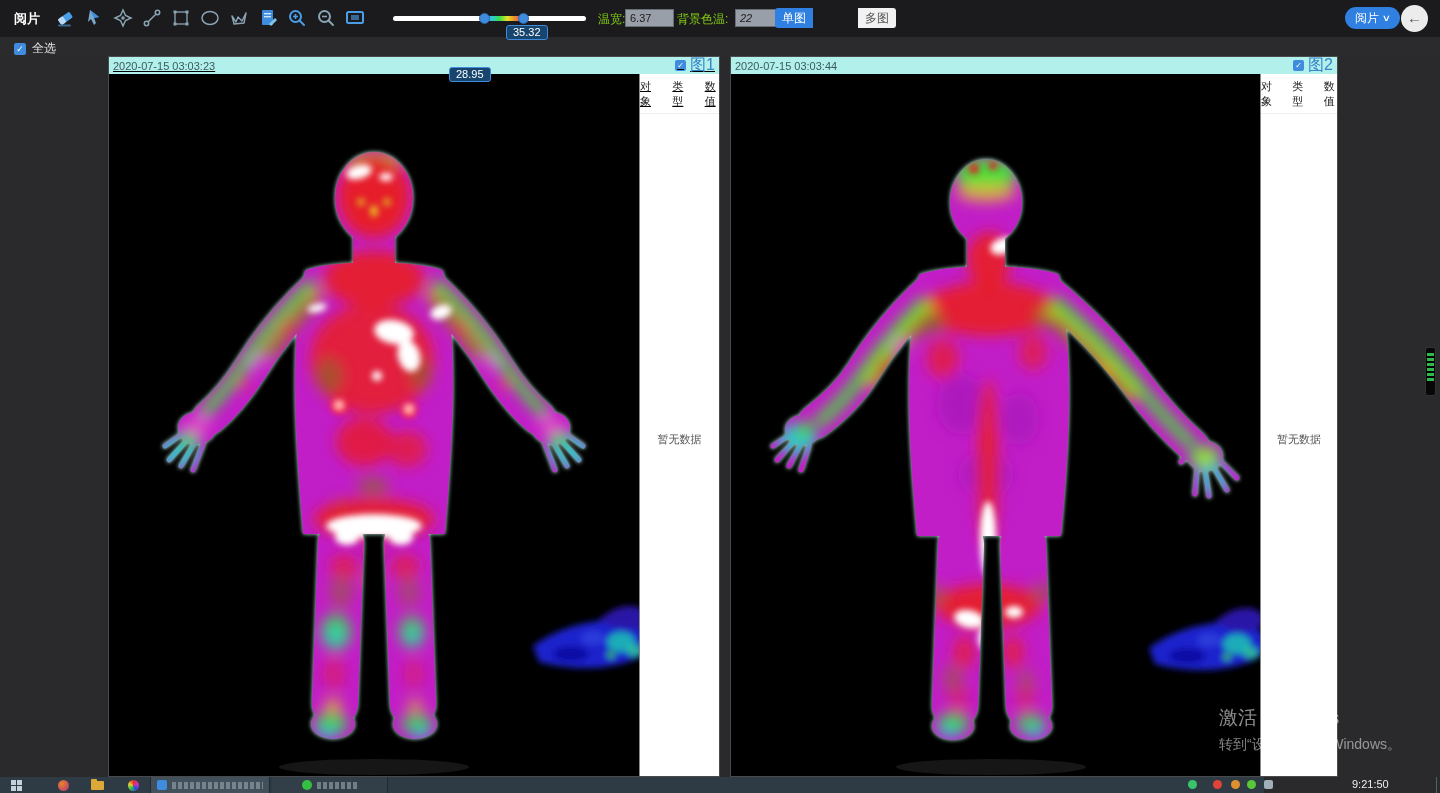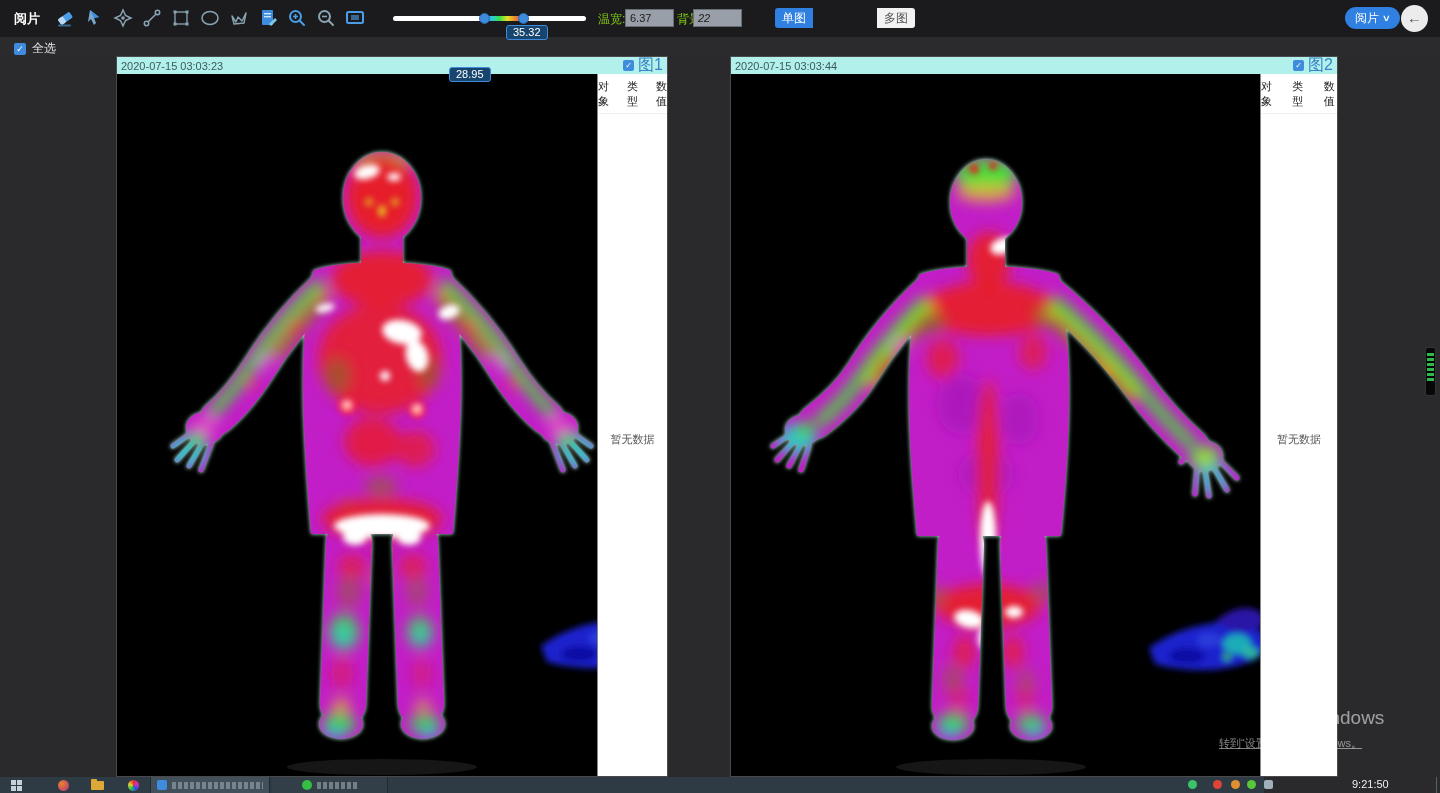--- a/index.html
+++ b/index.html
@@ -17,40 +17,40 @@
   .slider-track { position:absolute; left:0; top:3px; width:193px; height:5px; background:#fff; border-radius:3px; }
   .slider-range { position:absolute; left:47%; top:3px; width:20.5%; height:5px;
     background:linear-gradient(90deg,#4a7ae8,#2cc8e0,#38e048,#e8e028,#e88828,#e048c8); }
   .slider-handle { position:absolute; top:0; width:11px; height:11px; border-radius:50%; background:#3f8cde; border:1px solid #2a66a8; }
   .slider-labels { position:absolute; left:393px; top:25px; width:193px; height:16px; z-index:40; }
   .range-chip { position:absolute; top:0; height:15px; line-height:13px; padding:0 6px; font-size:11px; color:#fff;
     background:#17456e; border:1px solid #3f8cde; border-radius:3px; }
   .field-label { position:absolute; top:11px; font-size:12px; color:#84cc16; }
   .num-input { position:absolute; top:9px; width:49px; height:18px; background:#989fa8; border:1px solid #676e75;
     color:#1c1c1c; font-size:11px; padding:0 4px; font-family:inherit; }
-  .seg-group { position:absolute; left:775px; top:8px; display:flex; height:20px; border-radius:3px; overflow:hidden;gap:19px; }
+  .seg-group { position:absolute; left:775px; top:8px; display:flex; height:20px; border-radius:3px; overflow:hidden; }
   .seg-btn { height:20px; line-height:20px; font-size:12px; padding:0 7px; cursor:pointer; }
   .seg-active { background:#2f80e0; color:#fff; }
   .seg-inactive { background:#f2f2f2; color:#555;margin-left:45px; }
   .review-pill { position:absolute; left:1345px; top:7px; height:22px; border-radius:11px; background:#2f80e0; color:#fff;
     font-size:12px; line-height:22px; padding:0 10px; cursor:pointer; display:flex; align-items:center; gap:4px; }
   .chev { font-size:9px; transform:scaleX(1.4); display:inline-block; }
   .back-circle { position:absolute; left:1401px; top:5px; width:27px; height:27px; border-radius:50%; background:#ececec;
     color:#555; font-size:15px; text-align:center; line-height:26px; cursor:pointer; }
 
   
   .filter-bar { position:absolute; left:0; top:37px; width:1440px; height:18px; background:#2b2b2d; }
   .checkbox { display:inline-block; width:12px; height:12px; background:#3f8cde; border-radius:2px; color:#fff;
     font-size:9px; line-height:12px; text-align:center; cursor:pointer; }
   .select-all { position:absolute; left:14px; top:3px; display:flex; align-items:center; gap:6px; }
   .select-all-label { color:#e8e8e8; font-size:12px; }
 
   
   .panel { position:absolute; top:56px; height:721px; border:1px solid #4a4a4c; background:#000; }
-  .panel-1 { left:116px; width:552px; }
+  .panel-1 { left:108px; width:612px;text-decoration:underline; }
   .panel-2 { left:730px; width:608px; }
   .panel-header { height:17px; background:#b2f0ec; display:flex; align-items:center; justify-content:space-between; padding:0 4px; }
   .panel-ts { font-size:11px; color:#3c5a5c; }
   .panel-header-right { display:flex; align-items:center; gap:4px; }
   .panel-header-right .checkbox { width:11px; height:11px; line-height:11px; font-size:8px; }
   .panel-label { font-size:16px; color:#3a84c8; }
   .panel-body { display:flex; height:702px; }
   .image-area { position:relative; background:#000; overflow:hidden; height:702px; }
   .panel-1 .image-area { width:530px; }
   .panel-2 .image-area { width:529px; }
@@ -58,22 +58,22 @@
   .side-cols { display:flex; justify-content:center; gap:18px; padding-top:5px; font-size:11px; color:#222; border-bottom:1px solid #f0f0f0; padding-bottom:4px; }
   .empty-text { position:absolute; left:0; top:358px; width:100%; text-align:center; font-size:11px; color:#555; }
 
   
   .side-indicator { position:absolute; left:1425px; top:347px; width:11px; height:49px; background:#070707;
     border:1px solid #333; border-radius:3px; padding-top:5px; display:flex; flex-direction:column; align-items:center; gap:2px; z-index:20; }
   .side-indicator i { display:block; width:7px; height:3px; background:#2fb94a; }
 
   
   .watermark { position:absolute; left:1219px; top:705px; z-index:25; pointer-events:none; }
-  .wm1 { font-size:19px; color:rgba(255,255,255,.55);margin-left:45px; }
-  .wm2 { font-size:11px; color:rgba(255,255,255,.5); margin-top:5px;text-decoration:underline; }
+  .wm1 { font-size:19px; color:rgba(255,255,255,.55); }
+  .wm2 { font-size:14px; color:rgba(255,255,255,.5); margin-top:5px; }
 
   
   .taskbar { position:absolute; left:0; top:777px; width:1264px; height:16px; background:#2e3b44; z-index:50; }
   .tb-item { position:absolute; top:0; height:16px; display:flex; align-items:center; justify-content:center; cursor:pointer; }
   .win-logo { left:4px; width:24px; }
   .win-logo .grid { display:grid; grid-template-columns:5px 5px; grid-template-rows:5px 5px; gap:1px; }
   .win-logo .grid i { background:#c4d0d8; }
   .tb-ico { width:30px; }
   .dot { width:11px; height:11px; border-radius:50%; }
   .folder-ico { width:13px; height:9px; background:#dca838; border-radius:1px; position:relative; }
@@ -184,21 +184,21 @@
     <div class="slider-handle" style="left:125px;"></div>
   </div>
   <div class="slider-labels">
     <div class="range-chip" style="left:56px;margin-top:42px;">28.95</div>
     <div class="range-chip" style="left:113px;">35.32</div>
   </div>
 
   <span class="field-label" style="left:598px;">温宽:</span>
   <input class="num-input" style="left: 625px;" readonly="" value="6.37">
   <span class="field-label" style="left:677px;">背景色温:</span>
-  <input class="num-input" style="left: 693px; font-style: italic;" readonly="" value="22">
+  <input class="num-input" style="left: 735px; font-style: italic;" readonly="" value="22">
 
   <div class="seg-group">
     <div class="seg-btn seg-active">单图</div>
     <div class="seg-btn seg-inactive">多图</div>
   </div>
 
   <div class="review-pill">
     <span>阅片</span>
     <span class="chev">∨</span>
   </div>

